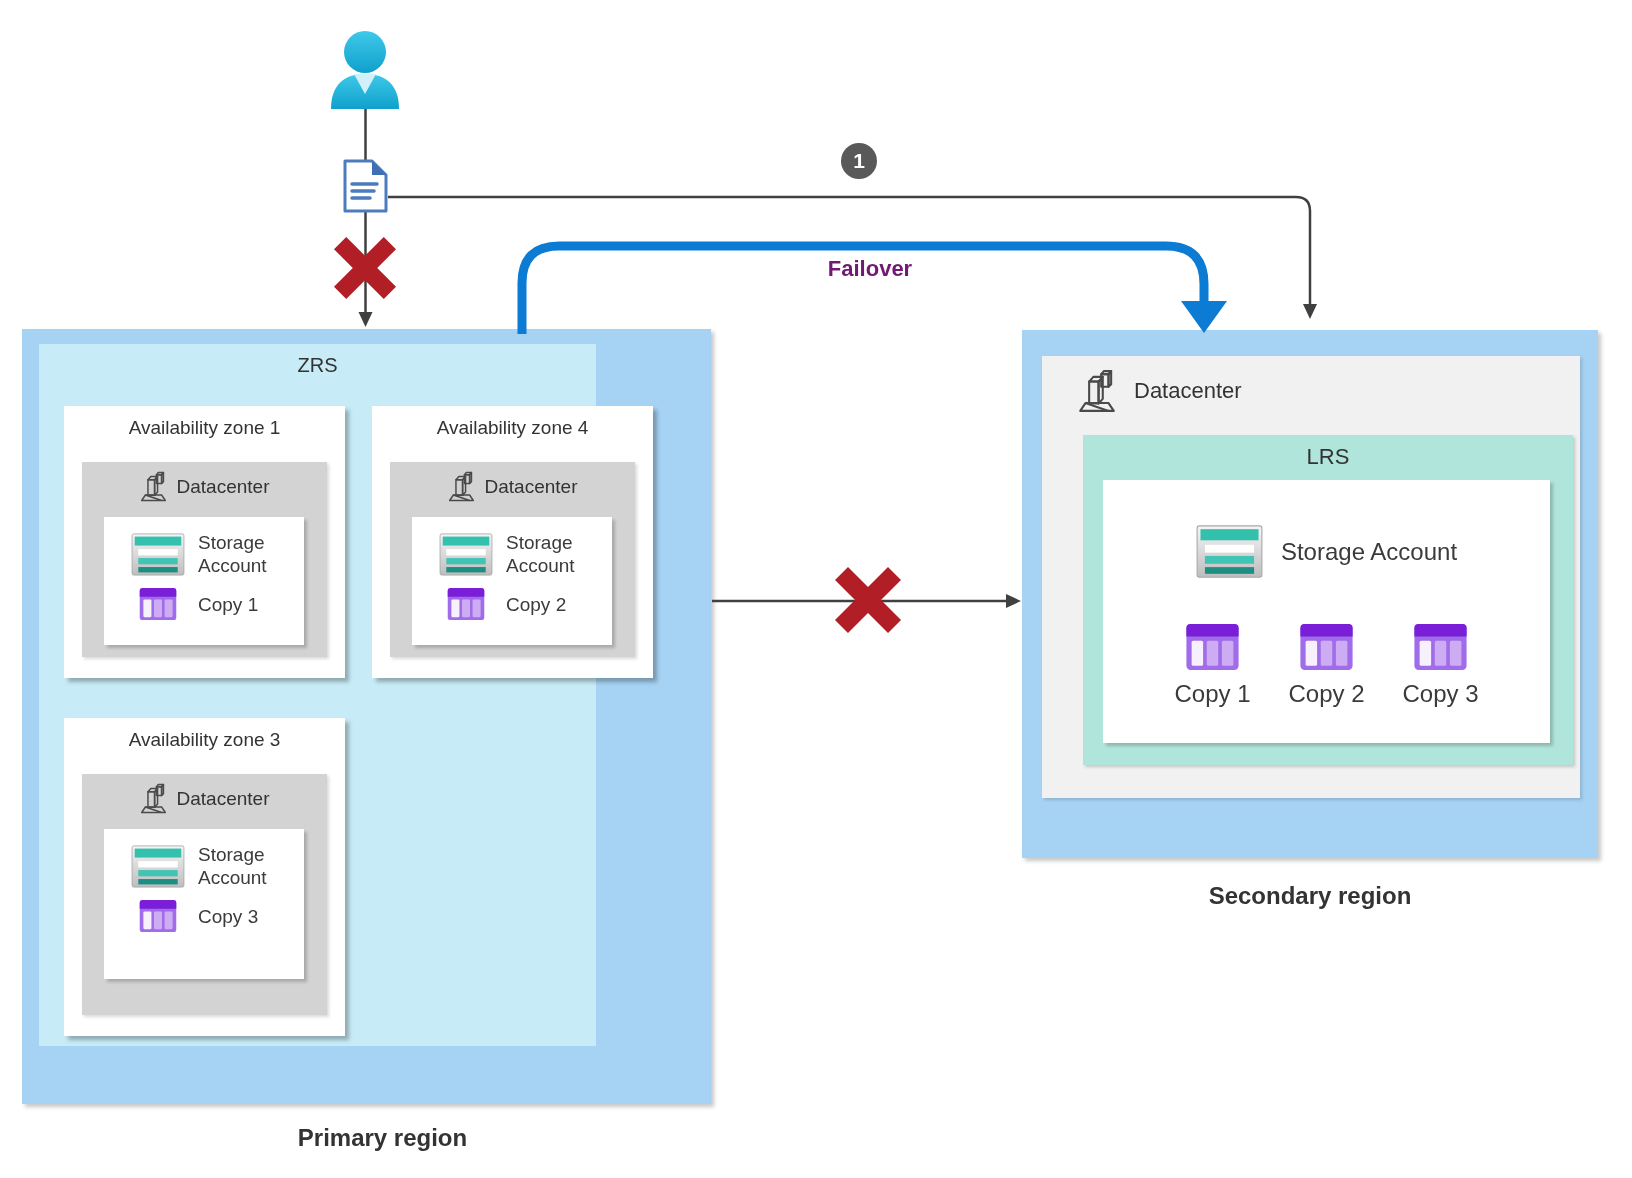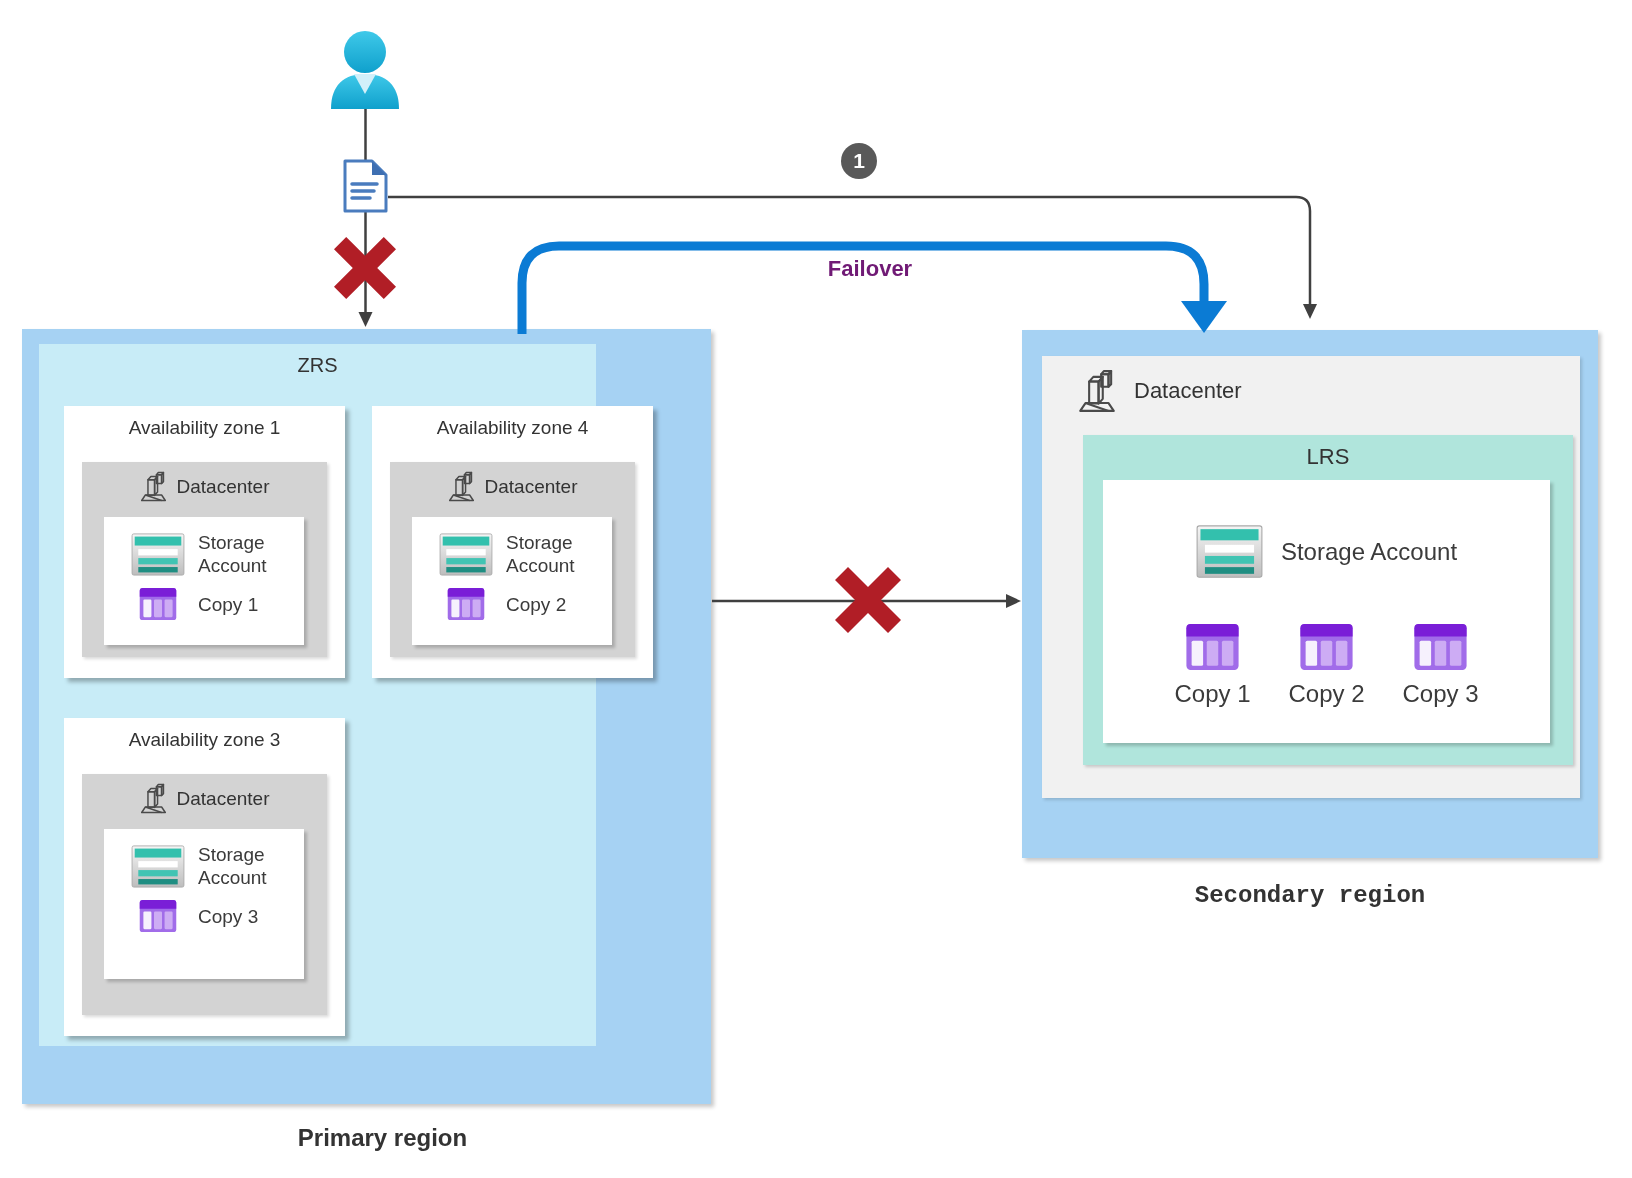--- a/index.html
+++ b/index.html
@@ -38,21 +38,21 @@
   #sec-card{position:absolute;left:20px;top:45px;width:447px;height:263px;background:#fff;box-shadow:3px 3px 3px rgba(0,0,0,.2);}
   #sec-storage-row{display:flex;align-items:center;justify-content:center;gap:18px;margin-top:44px;}
   #sec-storage-label{font-size:24px;color:#3b3b3b;}
   #sec-copies{display:flex;justify-content:center;gap:22px;margin-top:44px;}
   .sec-copy{width:92px;display:flex;flex-direction:column;align-items:center;gap:9px;}
   .sec-copy-label{font-size:24px;color:#3b3b3b;}
 
   
   .region-label{position:absolute;text-align:center;font-size:24px;font-weight:bold;color:#333;}
   #primary-label{left:38px;top:1124px;width:689px;}
-  #secondary-label{left:1022px;top:882px;width:576px;font-family:Liberation Mono, monospace;}
+  #secondary-label{left:1022px;top:882px;width:576px;}
   #badge{position:absolute;left:841px;top:143px;width:36px;height:36px;border-radius:50%;background:#595959;
          color:#fff;font-size:21px;font-weight:bold;display:flex;align-items:center;justify-content:center;}
   #failover-label{position:absolute;left:770px;top:256px;width:200px;text-align:center;
                   font-size:22px;font-weight:bold;color:#701a75;}
   #async-label{position:absolute;left:740px;top:486px;width:256px;text-align:center;
                font-size:24px;font-weight:bold;color:#3a3a3a;line-height:30px;}
   #connectors{position:absolute;left:0;top:0;pointer-events:none;}
   #defs-svg{position:absolute;width:0;height:0;overflow:hidden;}
 </style>
 </head>

